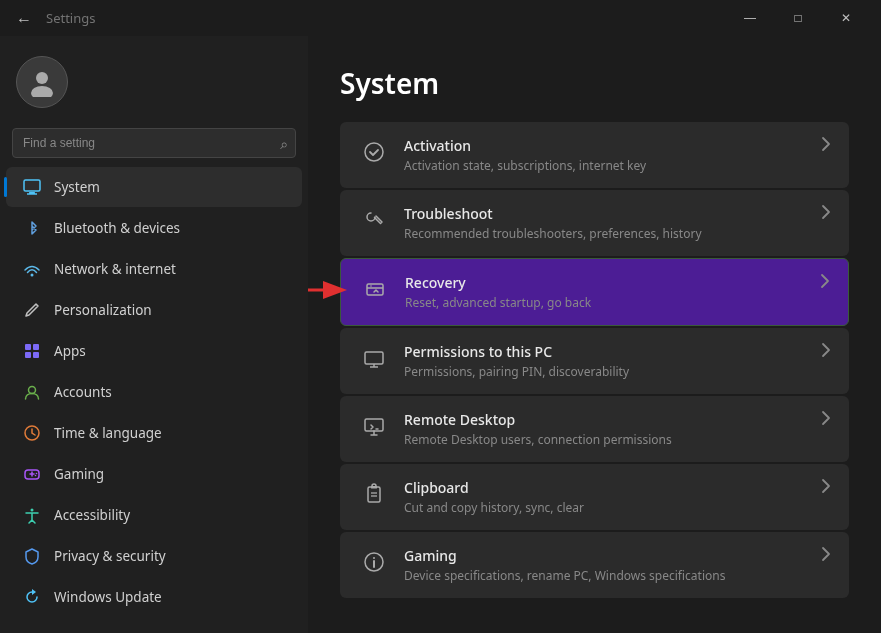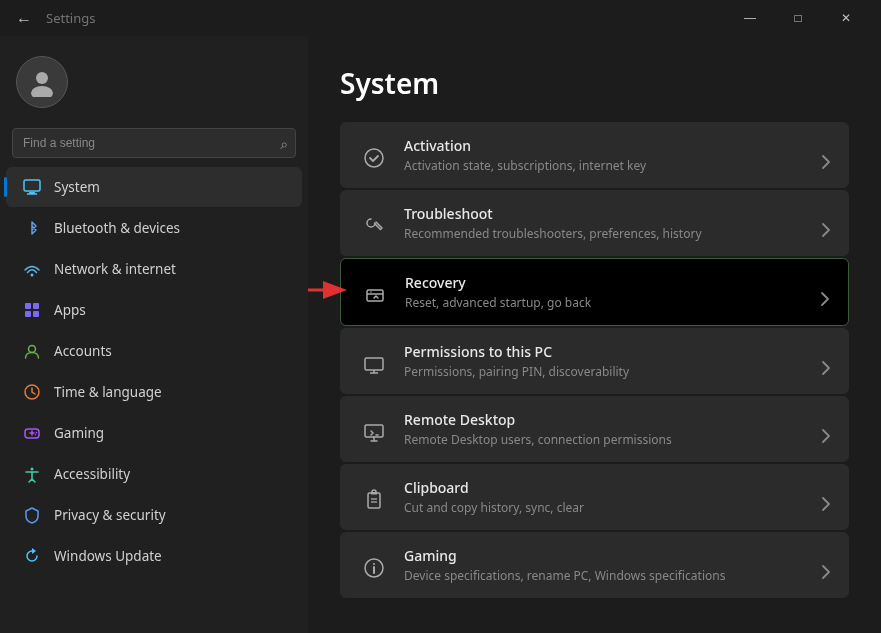--- a/index.html
+++ b/index.html
@@ -187,28 +187,28 @@
     .settings-list {
       display: flex;
       flex-direction: column;
       gap: 2px;
     }
 
     .settings-item {
       background: #2b2b2b;
       border-radius: 6px;
       display: flex;
-      align-items: flex-end;
+      align-items: flex-start;
       padding: 14px 18px;
       cursor: pointer;
       transition: background 0.15s;
       position: relative;
     }
     .settings-item.highlighted {
-      background: #000000;
+      background: #4c1d95;
       border: 1px solid #3a5a3a;
     }
 
     .settings-item-icon {
       width: 32px; height: 32px;
       display: flex; align-items: center; justify-content: center;
       font-size: 18px;
       color: #b0b0b0;
       flex-shrink: 0;
       margin-right: 14px;
@@ -289,20 +289,28 @@
           <span class="nav-icon icon-network">
             <svg width="18" height="18" viewBox="0 0 18 18" fill="none">
               <path d="M2 10 Q9 3 16 10" stroke="#5bb8e8" stroke-width="1.5" fill="none" stroke-linecap="round"></path>
               <path d="M4.5 12.5 Q9 7 13.5 12.5" stroke="#5bb8e8" stroke-width="1.5" fill="none" stroke-linecap="round"></path>
               <circle cx="9" cy="15" r="1.5" fill="#5bb8e8"></circle>
             </svg>
           </span>
           <span class="nav-label">Network &amp; internet</span>
         </div>
         <div class="nav-item">
+          <span class="nav-icon icon-personalization">
+            <svg width="18" height="18" viewBox="0 0 18 18" fill="none">
+              <path d="M13 3l2 2-9 9-3 1 1-3 9-9z" stroke="#c0c0c0" stroke-width="1.5" stroke-linecap="round" stroke-linejoin="round"></path>
+            </svg>
+          </span>
+          <span class="nav-label">Personalization</span>
+        </div>
+        <div class="nav-item">
           <span class="nav-icon icon-apps">
             <svg width="18" height="18" viewBox="0 0 18 18" fill="none">
               <rect x="2" y="2" width="6" height="6" rx="1" fill="#7c6af7"></rect>
               <rect x="10" y="2" width="6" height="6" rx="1" fill="#7c6af7"></rect>
               <rect x="2" y="10" width="6" height="6" rx="1" fill="#7c6af7"></rect>
               <rect x="10" y="10" width="6" height="6" rx="1" fill="#7c6af7"></rect>
             </svg>
           </span>
           <span class="nav-label">Apps</span>
         </div>

